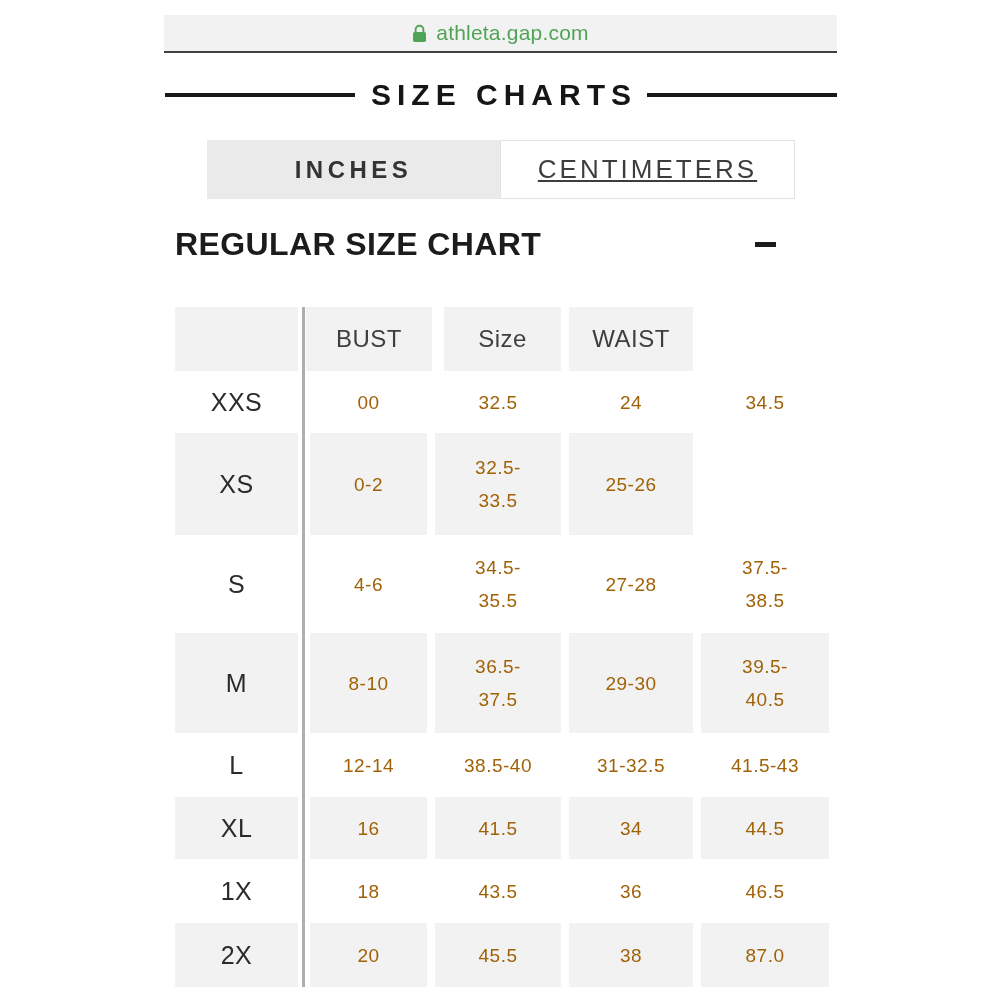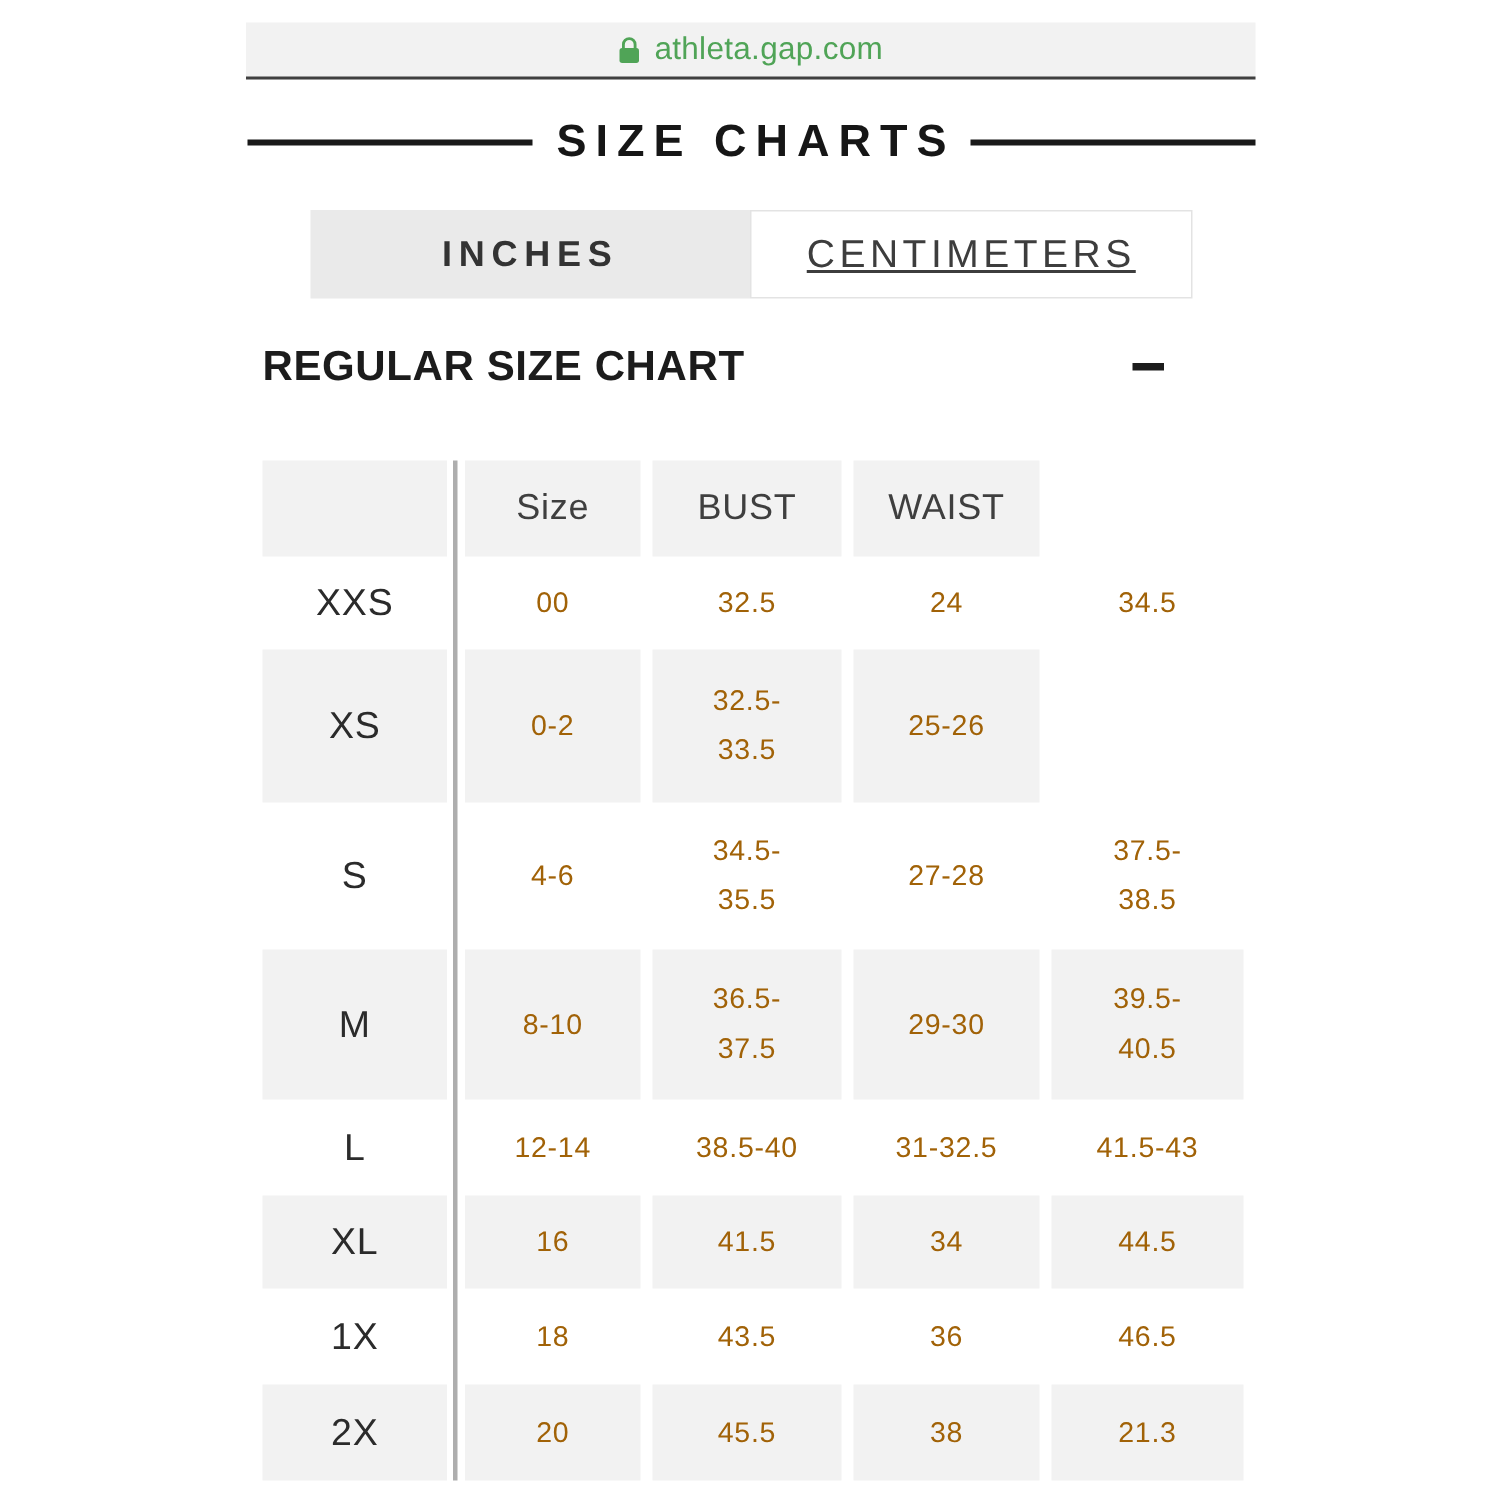--- a/index.html
+++ b/index.html
@@ -25,21 +25,21 @@
   .tabs { position:absolute; left:207px; top:140px; width:588px; height:59px; display:flex; }
   .tab { flex:1; display:flex; align-items:center; justify-content:center; cursor:pointer; }
   .tab.active { background:#eaeaea; font-size:24px; font-weight:bold;
                 letter-spacing:4.5px; color:#333; }
   .tab.inactive { background:#ffffff; border:1px solid #e3e3e3; font-size:26px;
                   font-weight:300; letter-spacing:3px; color:#3d3d3d;text-decoration:underline; }
 
   
   .section-hd { position:absolute; left:175px; top:224px; width:662px; height:40px;
                 display:flex; align-items:center; justify-content:space-between; }
-  .section-hd h2 { font-size:28px; font-weight:800; color:#1c1c1c; letter-spacing:0.4px; }
+  .section-hd h2 { font-size:32px; font-weight:800; color:#1c1c1c; letter-spacing:0.4px; }
   .collapse-btn { width:40px; height:30px; display:flex; align-items:center;
                   justify-content:center; cursor:pointer; margin-right:52px; }
   .minus { width:21px; height:5px; background:#1c1c1c; }
 
   
   .sizetable { position:absolute; left:175px; top:307px; width:654px; }
   .vline { position:absolute; left:127px; top:0; bottom:0; width:3px; background:#aeaeae; }
   .trow { display:flex; }
   .cell { display:flex; align-items:center; justify-content:center; text-align:center; }
   .c0 { width:123px; }
@@ -90,22 +90,22 @@
     <div class="collapse-btn">
       <span class="minus"></span>
     </div>
   </div>
 
   <div class="sizetable">
     <div class="vline"></div>
 
     <div class="trow alt rh0">
       <div class="cell c0 hcell"></div>
+      <div class="cell c2 hcell">BUST</div>
       <div class="cell c1 hcell">Size</div>
-      <div class="cell c2 hcell">BUST</div>
       <div class="cell c3 hcell">WAIST</div>
     </div>
 
     <div class="trow rh1">
       <div class="cell c0 rlabel">XXS</div>
       <div class="cell c1 val">00</div>
       <div class="cell c2 val">32.5</div>
       <div class="cell c3 val">24</div>
       <div class="cell c4 val">34.5</div>
     </div>
@@ -160,17 +160,17 @@
       <div class="cell c2 val">43.5</div>
       <div class="cell c3 val">36</div>
       <div class="cell c4 val">46.5</div>
     </div>
 
     <div class="trow alt rh8">
       <div class="cell c0 rlabel">2X</div>
       <div class="cell c1 val">20</div>
       <div class="cell c2 val">45.5</div>
       <div class="cell c3 val">38</div>
-      <div class="cell c4 val">21.3</div>
+      <div class="cell c4 val">87.0</div>
     </div>
   </div>
 
 </div>
 
 </body></html>

